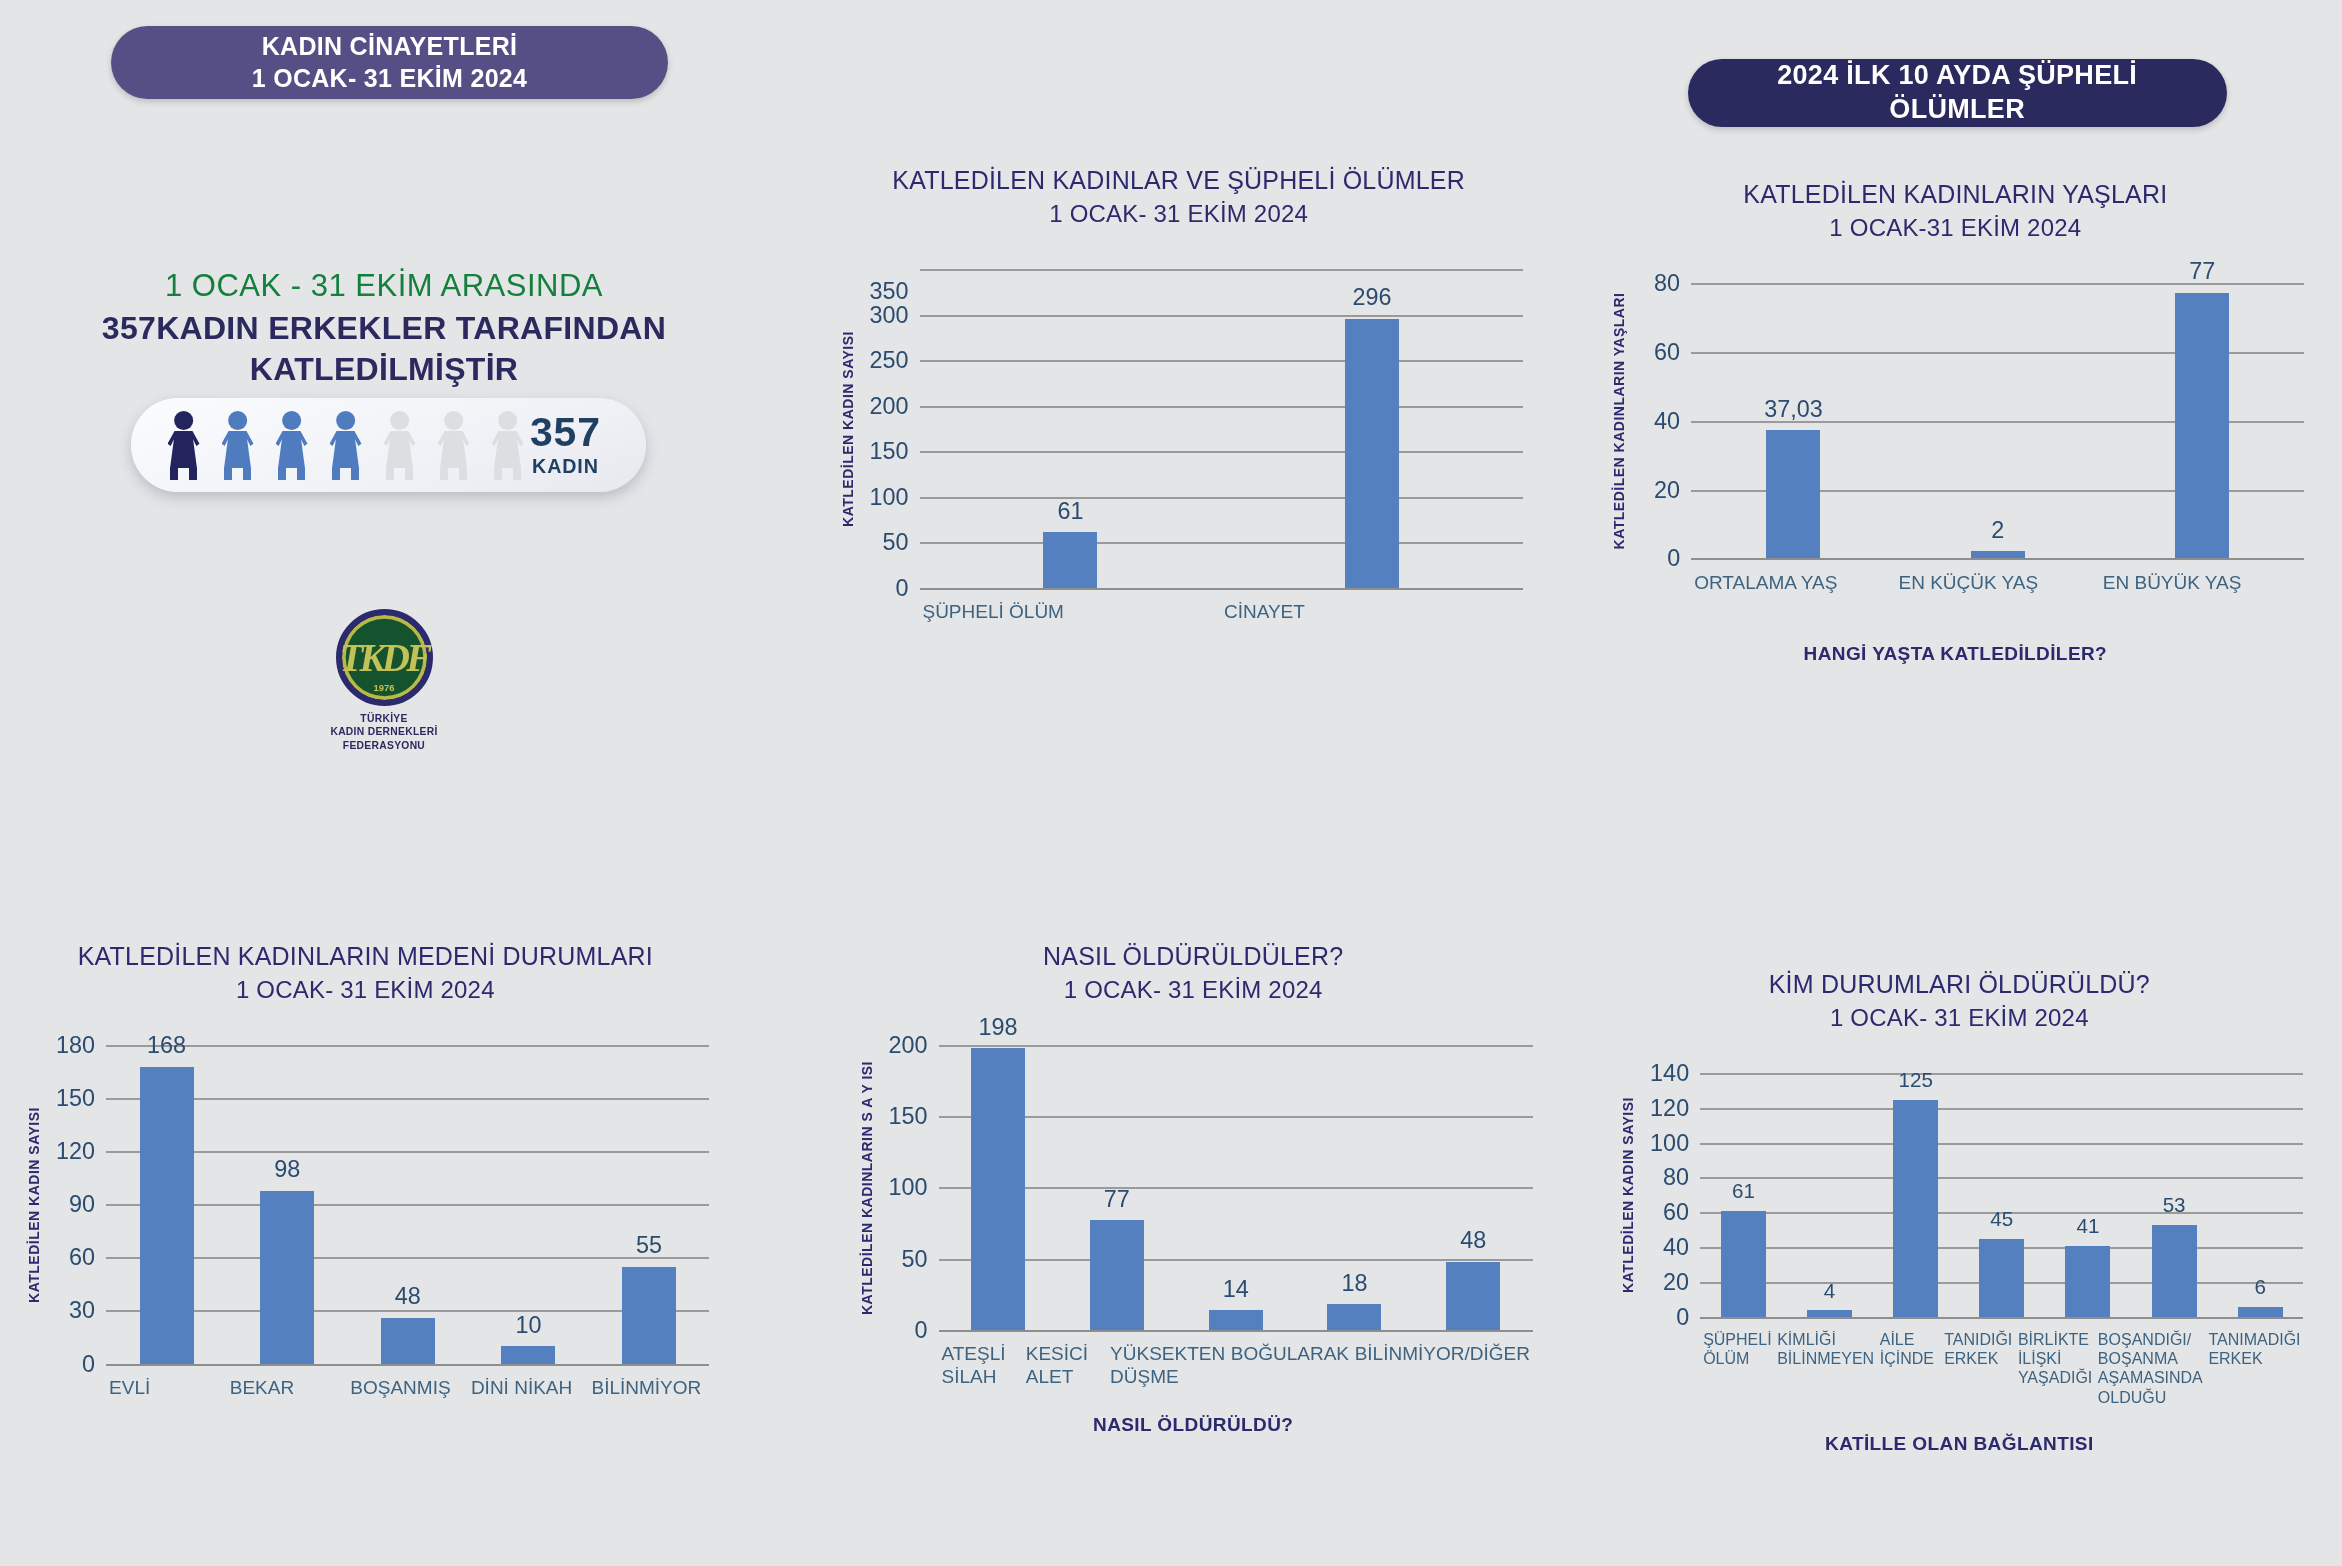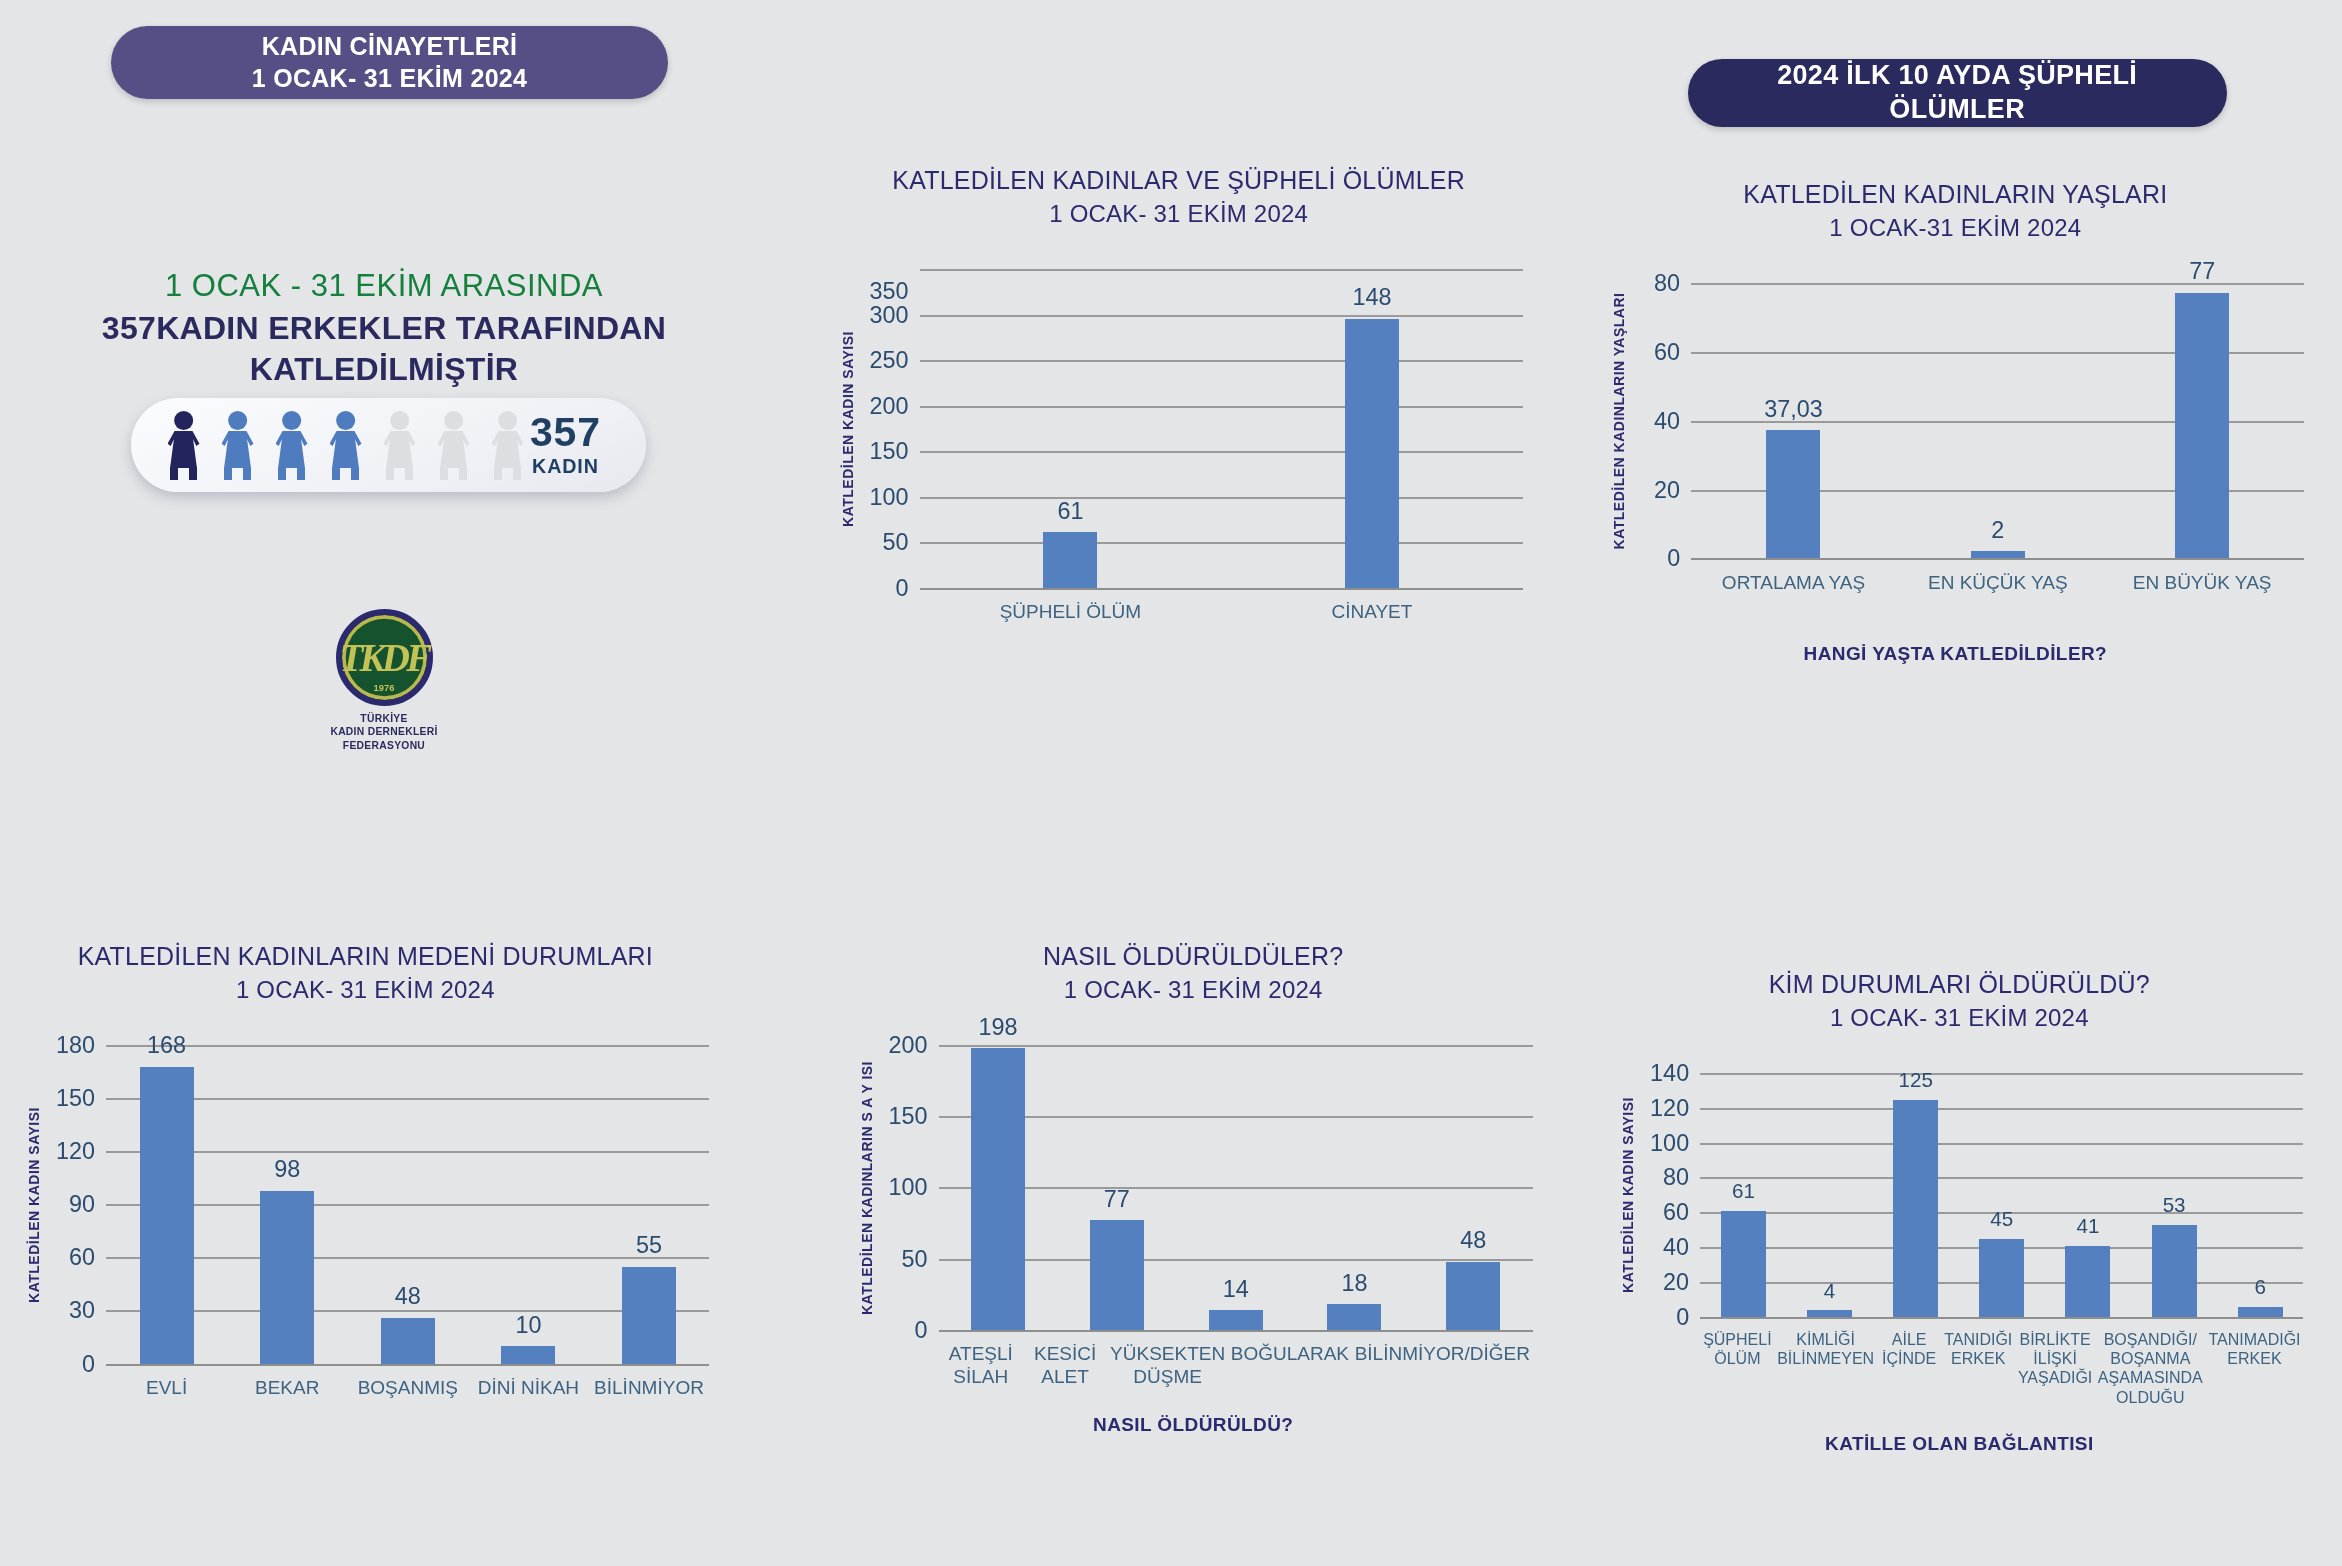--- a/index.html
+++ b/index.html
@@ -88,21 +88,21 @@
   .plot { position:absolute; }
   .gridline { position:absolute; left:0; right:0; height:1.9px; background:#9a9a9a; }
   .gridline.zero { background:#8e8e8e; }
   .ytick { position:absolute; right:100%; margin-right:11.2px; transform:translateY(-50%);
            font-size:23.4px; color:#2b4c6e; white-space:nowrap; }
   .bars { position:absolute; inset:0; display:flex; align-items:flex-end; }
   .barcol { flex:1; display:flex; flex-direction:column; align-items:center; justify-content:flex-end; height:100%; position:relative; }
   .bar { background:#5580c0; width:54px; }
   .bar-val { position:absolute; font-size:23.4px; color:#2b4c6e; white-space:nowrap; }
   .xlabels { position:absolute; left:0; right:0; display:flex; }
-  .xlab { flex:1; text-align:center; font-size:19px; color:#3d6380; line-height:1.2; padding:0 2.8px; }
+  .xlab { flex:1; font-size:19px; color:#3d6380; line-height:1.2; padding:0 2.8px; }
   .axis-caption { position:absolute; left:0; right:0; text-align:center; font-weight:bold; color:#2b2a6e; font-size:19px; letter-spacing:0.4px; }
 </style>
 </head>
 <body>
 
 <div class="grid">
 
   <div class="cell">
     <div class="pill pill-purple" id="pill-1">KADIN CİNAYETLERİ<br>1 OCAK- 31 EKİM 2024</div>
 
@@ -196,21 +196,21 @@
             <div class="gridline" style="top: 46px;"></div>
             <div class="ytick" style="top: 46px;">300</div>
             <div class="gridline" style="top: 0px;"></div>
             <div class="ytick" style="top: 0px; margin-top: 22px;">350</div>
             <div class="bars">
               <div class="barcol">
                 <div class="bar-val" style="bottom: 63px;">61</div>
                 <div class="bar" style="height: 56px; background: rgb(85, 128, 192);"></div>
               </div>
               <div class="barcol">
-                <div class="bar-val" style="bottom: 277px;">148</div>
+                <div class="bar-val" style="bottom: 277px;">296</div>
                 <div class="bar" style="height: 269px; background: rgb(85, 128, 192);"></div>
               </div>
             </div>
           </div>
         </div>
         <div class="xlabels" style="left: 111px; width: 603px; top: 437px; position: absolute;">
           <div class="xlab">ŞÜPHELİ ÖLÜM</div>
           <div class="xlab">CİNAYET</div>
         </div>
       </div>

